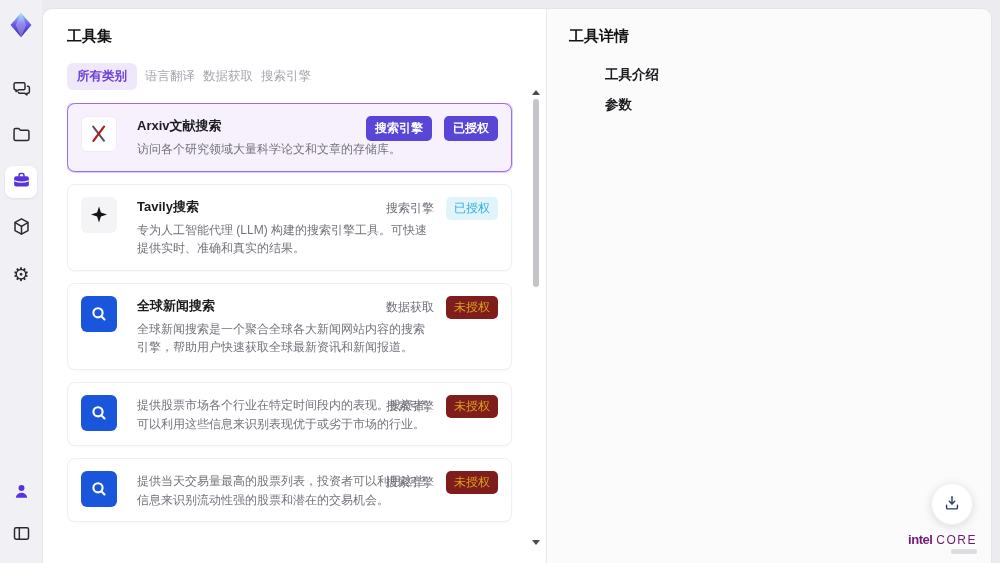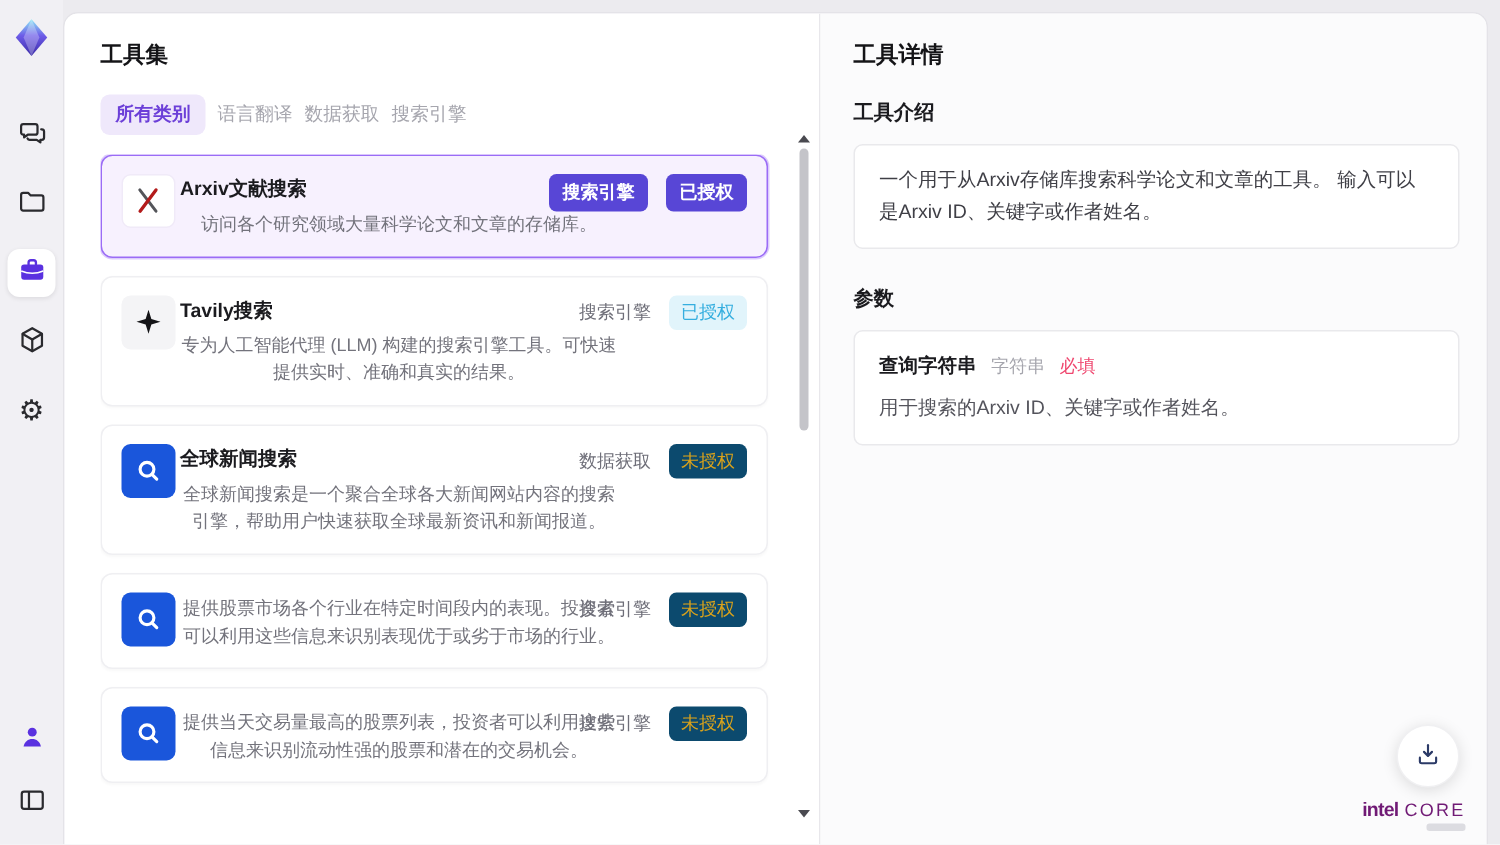--- a/index.html
+++ b/index.html
@@ -22,48 +22,48 @@
   .panel { flex:1; margin:8px 8px 0 0; background:#FFFFFF; border:1px solid #E4E3E8; border-bottom:none; border-radius:10px 10px 0 0; display:flex; overflow:hidden; }
 
   
   .list-pane { width:504px; flex:none; border-right:1px solid #E8E7EB; padding:18px 22px 0 24px; position:relative; background:#fff; }
   .page-title { font-size:15px; font-weight:bold; color:#141417; margin-bottom:17px; }
   .tabs { display:flex; gap:8px; align-items:center; margin-bottom:13px; }
   .tab { border:none; background:transparent; font-size:12.5px; color:#A6A6AE; padding:5px 0; cursor:pointer; border-radius:6px; font-family:inherit; }
   .tab.active { background:#EFE8FB; color:#6C3FD8; padding:5px 10px; font-weight:bold; }
 
   .tool-list { height:calc(100% - 78px); overflow:hidden; padding-right:12px; }
-  .tool-card { position:relative; display:flex; gap:3px; background:#fff; border:1px solid #EFEFF2; border-radius:8px; padding:12px 13px; margin-bottom:12px; box-shadow:0 1px 2px rgba(0,0,0,.03); cursor:pointer; }
+  .tool-card { position:relative; display:flex; gap:20px; background:#fff; border:1px solid #EFEFF2; border-radius:8px; padding:12px 13px; margin-bottom:12px; box-shadow:0 1px 2px rgba(0,0,0,.03); cursor:pointer; }
   .tool-card.selected { background:#F7F1FE; border:1px solid #9B6CF6; box-shadow:0 0 0 1px rgba(155,108,246,.35); }
   .tool-icon { width:36px; height:36px; flex:none; border-radius:6px; display:flex; align-items:center; justify-content:center; background:#F4F4F6; }
   .tool-icon svg { width:24px; height:24px; }
   .tool-icon.icon-host-arxiv { background:#FFFFFF; border:1px solid #F0EAF8; }
   .tool-icon.icon-host-news-blue, .tool-icon.icon-host-stock-blue { background:#1A56DB; }
   .tool-text { flex:1; padding-top:1px; }
   .tool-name { font-size:13px; font-weight:bold; color:#1B1B1F; margin-bottom:5px; }
-  .tool-desc { font-size:12px; color:#73737C; line-height:1.55; max-width:292px;text-align:center; }
+  .tool-desc { font-size:12px; color:#73737C; line-height:1.55; max-width:292px; }
   .tool-meta { position:absolute; top:12px; right:13px; display:flex; gap:12px; align-items:center; }
   .cat-label { font-size:12px; color:#6E6E78; }
   .auth-badge { font-size:12px; padding:3px 8px; border-radius:5px; }
   .auth-badge.auth-yes { background:#E1F4FB; color:#35AEDF;text-align:right; }
-  .auth-badge.auth-no { background:#0c4a6e; color:#D9A21B; }
+  .auth-badge.auth-no { background:#7f1d1d; color:#D9A21B; }
   .tool-card.selected .cat-label,
   .tool-card.selected .auth-badge { background:#5846D6; color:#fff; padding:4px 9px; border-radius:5px; font-weight:bold; font-size:12px; }
 
   
   .sb-track { position:absolute; top:90px; bottom:28px; right:7px; width:6px; }
   .sb-thumb { width:6px; height:188px; background:#C4C4C9; border-radius:3px; }
   .sb-arrow { position:absolute; right:6px; width:0; height:0; border-left:4px solid transparent; border-right:4px solid transparent; }
   .sb-arrow.up { top:81px; border-bottom:5px solid #4A4A50; }
   .sb-arrow.down { bottom:18px; border-top:5px solid #4A4A50; }
 
   
   .detail-pane { flex:1; background:#FBFBFC; padding:18px 18px 0 22px; position:relative; }
   .detail-title { font-size:15px; font-weight:bold; color:#141417; margin-bottom:20px; }
-  .section-heading { font-size:13.5px; font-weight:bold; color:#1B1B1F; margin-bottom:12px; }
+  .section-heading { font-size:13.5px; font-weight:bold; color:#1B1B1F; margin-bottom:12px;margin-left:36px; }
   .box { background:#fff; border:1px solid #E9E9EC; border-radius:6px; padding:13px 16px; font-size:13px; color:#3F3F46; line-height:1.6; margin-bottom:24px; }
   .param-head { margin-bottom:8px; }
   .param-name { font-size:13px; font-weight:bold; color:#1B1B1F; }
   .param-type { font-size:12px; color:#A5A5AD; margin-left:6px; }
   .param-required { font-size:12px; color:#EF476F; margin-left:6px; }
   .param-desc { font-size:13px; color:#54545C; }
 
   .fab { position:absolute; right:18px; bottom:38px; width:42px; height:42px; border-radius:50%; background:#fff; border:1px solid #F0F0F2; box-shadow:0 2px 10px rgba(0,0,0,.13); display:flex; align-items:center; justify-content:center; cursor:pointer; }
   .fab svg { width:20px; height:20px; }
   .brand { position:absolute; right:14px; bottom:9px; color:#701a75; font-size:13px; text-align:right; }
@@ -242,31 +242,22 @@
       <div class="sb-track">
         <div class="sb-thumb"></div>
       </div>
       <div class="sb-arrow down"></div>
     </section>
 
     <section class="detail-pane">
       <h1 class="detail-title">工具详情</h1>
 
       <h2 class="section-heading">工具介绍</h2>
-      <div class="box">一个用于从Arxiv存储库搜索科学论文和文章的工具。 输入可以是Arxiv ID、关键字或作者姓名。</div>
 
       <h2 class="section-heading">参数</h2>
-      <div class="box">
-        <div class="param-head">
-          <span class="param-name">查询字符串</span>
-          <span class="param-type">字符串</span>
-          <span class="param-required">必填</span>
-        </div>
-        <div class="param-desc">用于搜索的Arxiv ID、关键字或作者姓名。</div>
-      </div>
 
       <button class="fab">
         <span>
           <svg viewBox="0 0 24 24" fill="none" stroke="#2B3A67" stroke-width="1.7" stroke-linecap="round" stroke-linejoin="round">
             <path d="M12 4.5v8.3"></path>
             <path d="M8.8 9.9l3.2 3.2 3.2-3.2"></path>
             <path d="M5.5 14.5v3.1c0 .8.6 1.4 1.4 1.4h10.2c.8 0 1.4-.6 1.4-1.4v-3.1"></path>
           </svg>
         </span>
       </button>

